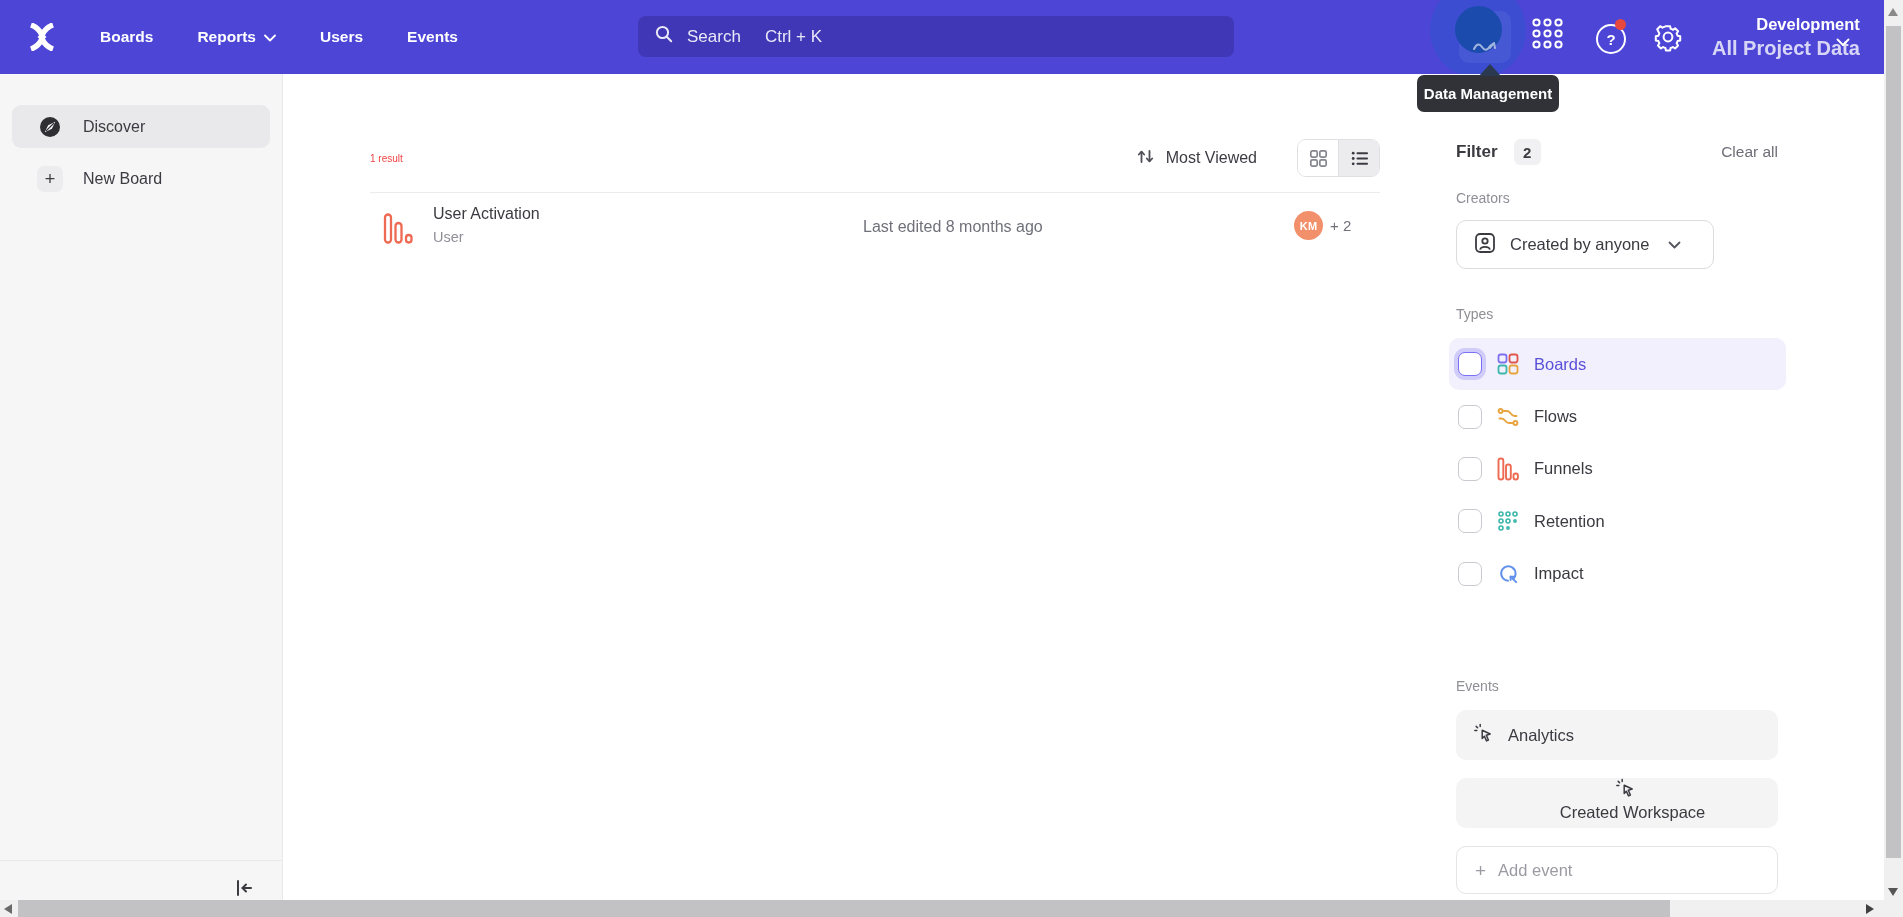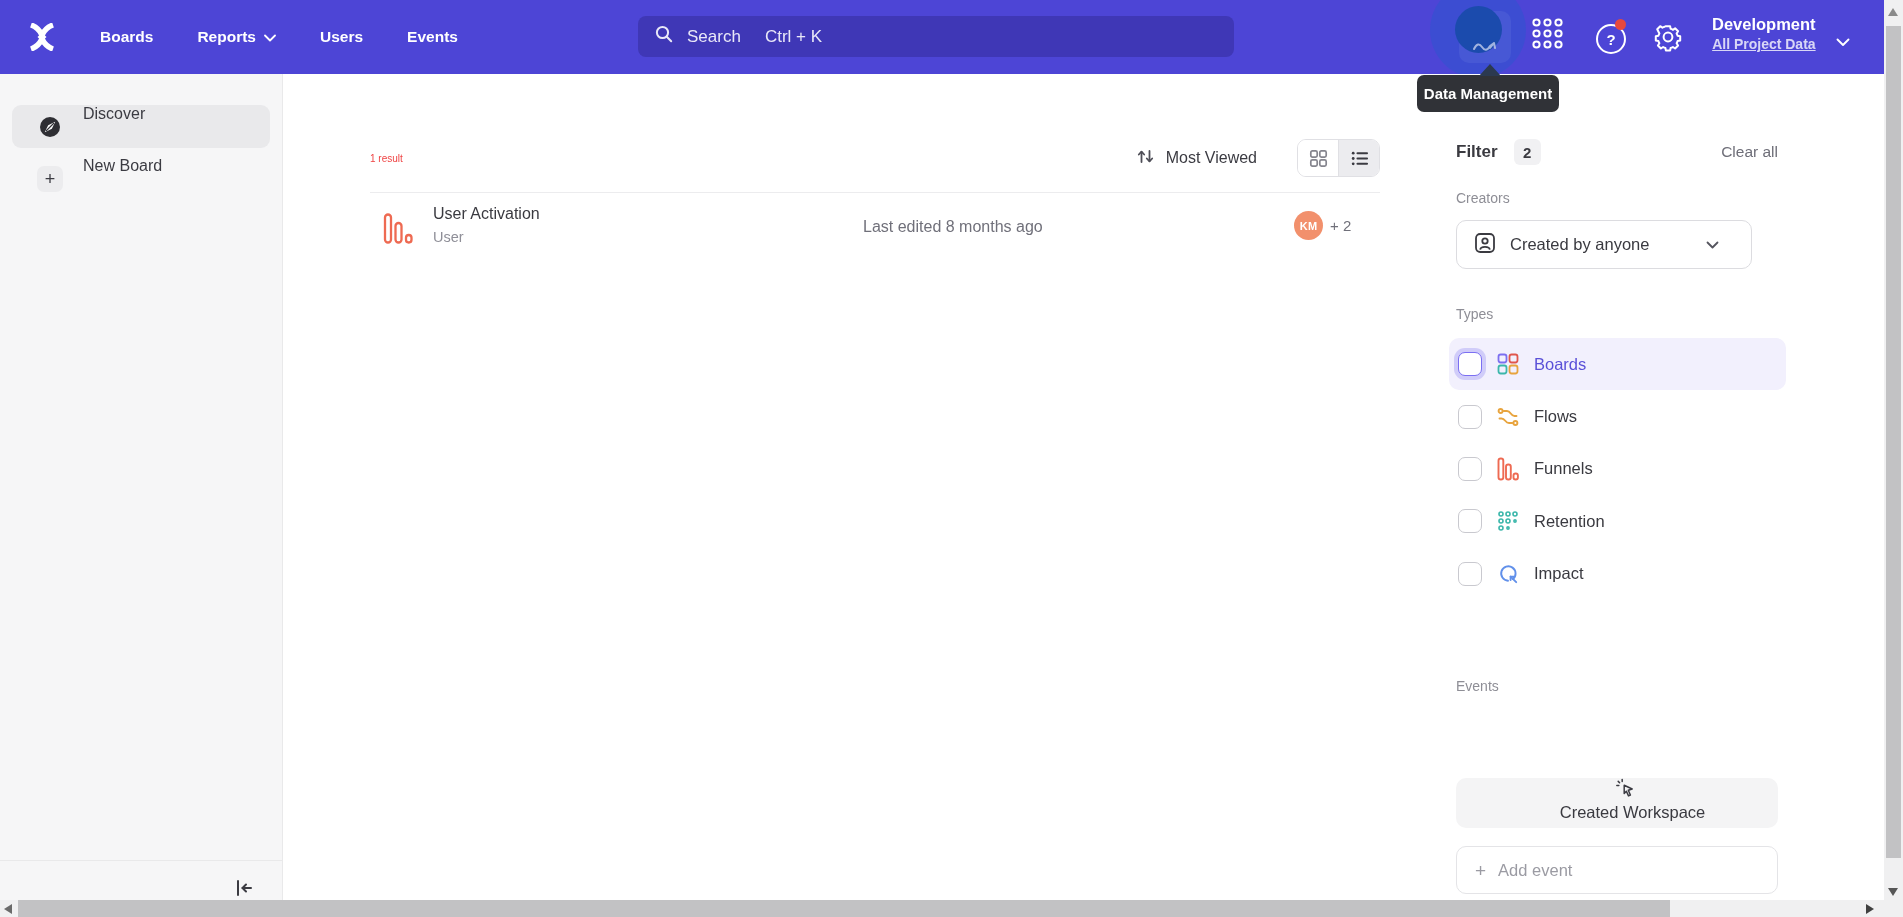--- a/index.html
+++ b/index.html
@@ -22,33 +22,33 @@
   .dm-inner{position:absolute;left:1455px;top:6px;width:47px;height:47px;border-radius:50%;background:#1b4bad;}
   .dm-glyph{position:absolute;left:1472px;top:38px;opacity:.85;}
 
   .apps-icon{position:absolute;left:1531px;top:17px;}
   .help{position:absolute;left:1596px;top:24px;width:26px;height:26px;border:2px solid #ffffff;border-radius:50%;
         display:flex;align-items:center;justify-content:center;color:#ffffff;font-size:15px;font-weight:700;}
   .help-dot{position:absolute;left:1615px;top:19px;width:11px;height:11px;background:#e6483d;border-radius:50%;}
   .gear{position:absolute;left:1653px;top:22px;}
   .project{position:absolute;left:1712px;top:14px;color:#ffffff;cursor:pointer;text-align:right;}
   .project .name{font-size:16.5px;font-weight:700;line-height:1.3;}
-  .project .scope{font-size:14px;font-weight:700;color:rgba(255,255,255,0.78);line-height:1.3;text-decoration:underline;}
+  .project .scope{font-size:20px;font-weight:700;color:rgba(255,255,255,0.78);line-height:1.3;}
   .project-chev{position:absolute;left:1836px;top:33px;}
 
   
   .tooltip{position:absolute;left:1417px;top:75px;width:142px;height:37px;background:#303237;border-radius:7px;
            color:#ffffff;font-size:15px;font-weight:700;display:flex;align-items:center;justify-content:center;z-index:30;}
   .tooltip::before{content:"";position:absolute;left:62px;top:-11px;width:0;height:0;
            border-left:11px solid transparent;border-right:11px solid transparent;border-bottom:12px solid #2b3950;}
 
   
   .sidebar{position:absolute;left:0;top:74px;width:283px;height:843px;background:#f6f6f7;
            border-right:1px solid rgba(0,0,0,0.05);box-sizing:border-box;}
-  .side-item{position:absolute;left:12px;width:258px;height:43px;border-radius:9px;display:flex;cursor:pointer;}
+  .side-item{position:absolute;left:12px;width:258px;height:43px;border-radius:9px;display:flex;align-items:center;cursor:pointer;}
   .side-item.active{background:#e9e9eb;}
   .side-item .slot{margin-left:25px;width:26px;display:flex;align-items:center;justify-content:center;}
   .side-item .lbl{margin-left:20px;font-size:16px;color:#3b3b42;font-weight:500;}
   .plus-box{width:26px;height:26px;background:#ececee;border-radius:7px;display:flex;align-items:center;justify-content:center;
             font-size:18px;color:#3b3b42;line-height:1;}
   .side-foot-line{position:absolute;left:0;top:786px;width:282px;height:1px;background:rgba(0,0,0,0.05);}
   .collapse-btn{position:absolute;left:224px;top:798px;width:40px;height:36px;display:flex;align-items:center;justify-content:center;cursor:pointer;}
 
   
   .results-header{position:absolute;left:370px;top:139px;width:1010px;height:38px;display:flex;align-items:center;}
@@ -73,21 +73,21 @@
           display:flex;align-items:center;justify-content:center;letter-spacing:.3px;}
   .more{margin-left:7px;font-size:15px;color:#70707a;}
 
   
   .fp-header{position:absolute;left:1456px;top:136px;width:322px;height:32px;display:flex;align-items:center;}
   .fp-title{font-size:17px;font-weight:600;color:#3a3a40;}
   .fp-badge{margin-left:16px;min-width:27px;height:26px;background:#f1f1f3;border-radius:6px;display:flex;
             align-items:center;justify-content:center;font-size:15px;font-weight:600;color:#3a3a40;}
   .fp-clear{margin-left:auto;font-size:15.5px;color:#6e6e78;cursor:pointer;}
   .sec-label{position:absolute;left:1456px;font-size:14px;color:#8e8e96;}
-  .dropdown{position:absolute;left:1456px;top:220px;width:296px;height:49px;border:1px solid #dcdce0;border-radius:10px;
+  .dropdown{position:absolute;left:1456px;top:220px;width:258px;height:49px;border:1px solid #dcdce0;border-radius:10px;
             box-sizing:border-box;display:flex;align-items:center;padding:0 32px 0 17px;background:#fff;cursor:pointer;}
   .dd-label{margin-left:14px;font-size:16.5px;color:#3a3a40;}
   .dd-chev{margin-left:auto;display:flex;}
   .type-rows{position:absolute;left:1449px;top:338px;width:337px;}
   .type-row{height:52.4px;display:flex;align-items:center;padding-left:9px;box-sizing:border-box;border-radius:10px;cursor:pointer;}
   .type-row.hl{background:#f2f0fd;}
   .cb{width:24px;height:24px;border:1.5px solid #c9c9cf;border-radius:7px;background:#fff;box-sizing:border-box;cursor:pointer;flex:none;}
   .cb.focus{border:1.5px solid #7b6ff2;box-shadow:0 0 0 4px rgba(123,111,242,0.28);}
   .type-icon{margin-left:15px;width:22px;display:flex;flex:none;}
   .type-label{margin-left:15px;font-size:16.5px;color:#3a3a40;}
@@ -413,20 +413,33 @@
             <polyline points="13.6,17 13.6,13.6 17,13.6"></polyline>
           </g>
         </svg>
       </span>
       <span class="type-label">Impact</span>
     </div>
   </div>
 
   <span class="sec-label" style="top:678px;">Events</span>
 
+  <div class="event-btn" style="top:710px;">
+    <span>
+      <svg width="21" height="21" viewBox="0 0 21 21">
+        <path d="M8.2 7.2 L16.2 11 L12.3 12.3 L14.4 17 L12.5 17.9 L10.4 13.2 L8.2 15.4 Z" fill="none" stroke="#3b3b42" stroke-width="1.5" stroke-linejoin="round"></path>
+        <g stroke="#3b3b42" stroke-width="1.5" stroke-linecap="round">
+          <line x1="6.2" y1="3.4" x2="6.2" y2="1.4"></line>
+            <line x1="3.6" y1="4.8" x2="2.2" y2="3.4"></line>
+            <line x1="2.8" y1="7.4" x2="0.8" y2="7.4"></line>
+        </g>
+      </svg>
+    </span>
+    <span class="event-label">Analytics</span>
+  </div>
 
   <div class="event-btn" style="top:778px;flex-direction:column;">
     <span>
       <svg width="21" height="21" viewBox="0 0 21 21">
         <path d="M8.2 7.2 L16.2 11 L12.3 12.3 L14.4 17 L12.5 17.9 L10.4 13.2 L8.2 15.4 Z" fill="none" stroke="#3b3b42" stroke-width="1.5" stroke-linejoin="round"></path>
         <g stroke="#3b3b42" stroke-width="1.5" stroke-linecap="round">
           <line x1="6.2" y1="3.4" x2="6.2" y2="1.4"></line>
             <line x1="3.6" y1="4.8" x2="2.2" y2="3.4"></line>
             <line x1="2.8" y1="7.4" x2="0.8" y2="7.4"></line>
         </g>

